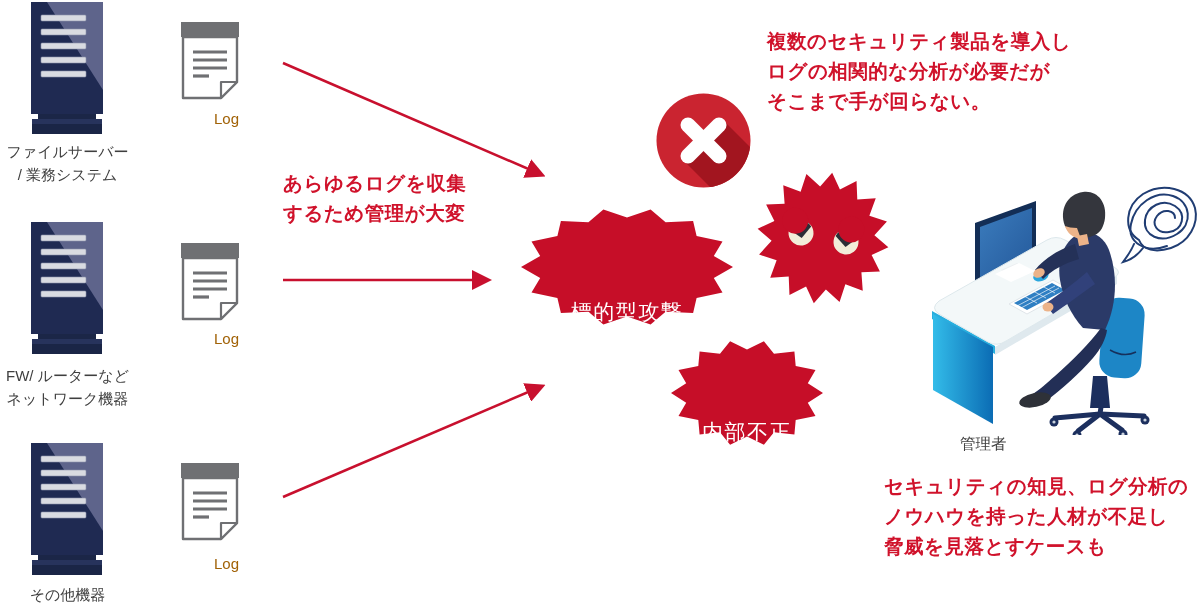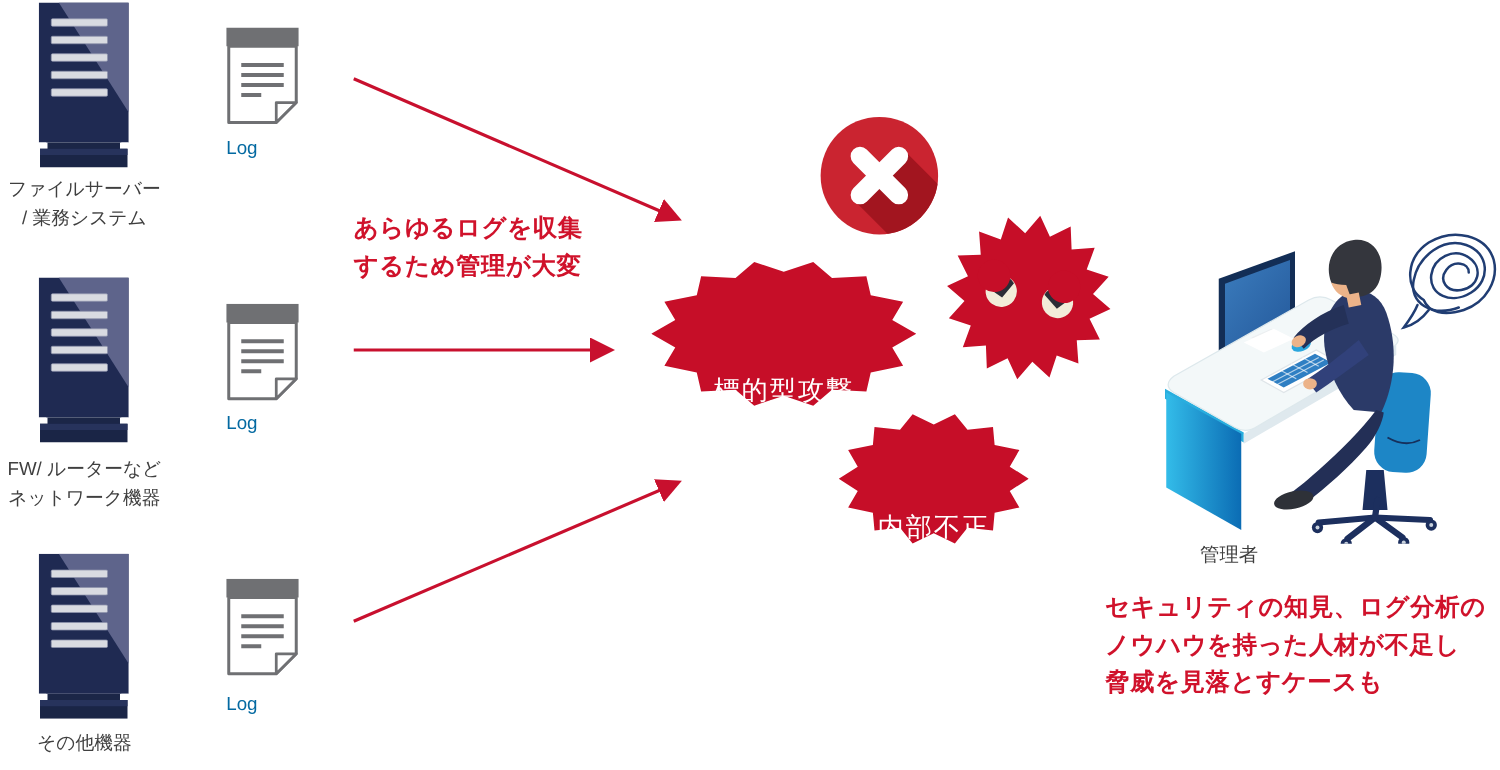--- a/index.html
+++ b/index.html
@@ -1,20 +1,20 @@
 <!DOCTYPE html>
 <html><head>
 <meta charset="utf-8">
 <style>
   html,body{margin:0;padding:0;background:#fff;}
   .stage{position:relative;width:1200px;height:616px;background:#ffffff;overflow:hidden;
          font-family:"Liberation Sans","DejaVu Sans",sans-serif;}
   .abs{position:absolute;}
   .src-label{font-size:15px;line-height:23px;color:#3f3f3f;text-align:center;white-space:pre-line;}
-  .log-label{font-size:15px;color:#0369a1;text-align:left;}
+  .log-label{font-size:15px;color:#a16207;text-align:right;}
   .annotation{font-size:19.5px;line-height:30px;font-weight:600;color:#d0122b;
               white-space:pre-line;letter-spacing:.5px;}
   .burst{display:flex;align-items:flex-end;justify-content:center;}
   .burst svg{position:absolute;left:0;top:0;}
   .burst-label{position:relative;color:#ffffff;font-size:21px;font-weight:500;letter-spacing:1.5px;}
   .admin-label{font-size:15.5px;color:#3f3f3f;}
 </style>
 </head>
 <body>
 
@@ -89,20 +89,23 @@
     </defs>
     <g stroke="#c8102e" stroke-width="2.5" fill="none">
       <line x1="283" y1="63" x2="540" y2="174" marker-end="url(#ah)"></line>
       <line x1="283" y1="280" x2="486" y2="280" marker-end="url(#ah)"></line>
       <line x1="283" y1="497" x2="540" y2="387" marker-end="url(#ah)"></line>
     </g>
   </svg>
 
   <div class="abs annotation" style="left:283px;top:168px">あらゆるログを収集
 するため管理が大変</div>
+  <div class="abs annotation" style="left:767px;top:26px">複数のセキュリティ製品を導入し
+ログの相関的な分析が必要だが
+そこまで手が回らない。</div>
   <div class="abs annotation" style="left:884px;top:471px">セキュリティの知見、ログ分析の
 ノウハウを持った人材が不足し
 脅威を見落とすケースも</div>
 
   <svg class="abs" style="left:656px;top:93px" width="95" height="95" viewBox="0 0 95 95">
     <defs>
         <clipPath id="xclip">
           <circle cx="47.5" cy="47.5" r="47"></circle>
         </clipPath>
       </defs>
@@ -134,21 +137,21 @@
     </g>
   </svg>
 
   <div class="abs burst" style="left:521px;top:208px;width:212px;height:118px">
     <svg width="212" height="118" viewBox="0 0 212 118">
       <polygon fill="#c60e28" points="212.0,59.0 192.8,70.0 201.5,84.6 175.6,89.9 172.1,105.1 144.6,103.7 129.6,116.5 106.0,108.6 82.4,116.5 67.4,103.7 39.9,105.1 36.4,89.9 10.5,84.6 19.2,70.0 0.0,59.0 19.2,48.0 10.5,33.4 36.4,28.1 39.9,12.9 67.4,14.3 82.4,1.5 106.0,9.4 129.6,1.5 144.6,14.3 172.1,12.9 175.6,28.1 201.5,33.4 192.8,48.0"></polygon>
     </svg>
     <span class="burst-label">標的型攻撃</span>
   </div>
 
-  <div class="abs burst" style="left:671px;top:330px;width:152px;height:106px">
+  <div class="abs burst" style="left:671px;top:340px;width:152px;height:106px">
     <svg width="152" height="106" viewBox="0 0 152 106">
       <polygon fill="#c60e28" points="152.0,53.0 136.8,62.7 144.5,76.0 124.7,80.1 123.4,94.4 103.0,92.2 92.9,104.7 76.0,96.5 59.1,104.7 49.0,92.2 28.6,94.4 27.3,80.1 7.5,76.0 15.2,62.7 0.0,53.0 15.2,43.3 7.5,30.0 27.3,25.9 28.6,11.6 49.0,13.8 59.1,1.3 76.0,9.5 92.9,1.3 103.0,13.8 123.4,11.6 124.7,25.9 144.5,30.0 136.8,43.3"></polygon>
     </svg>
     <span class="burst-label">内部不正</span>
   </div>
 
   <svg class="abs" style="left:905px;top:180px" width="295" height="255" viewBox="0 0 295 255">
     <defs>
       <linearGradient id="gPanel" x1="0" y1="0" x2="1" y2="0">
         <stop offset="0" stop-color="#33bce9"></stop>

